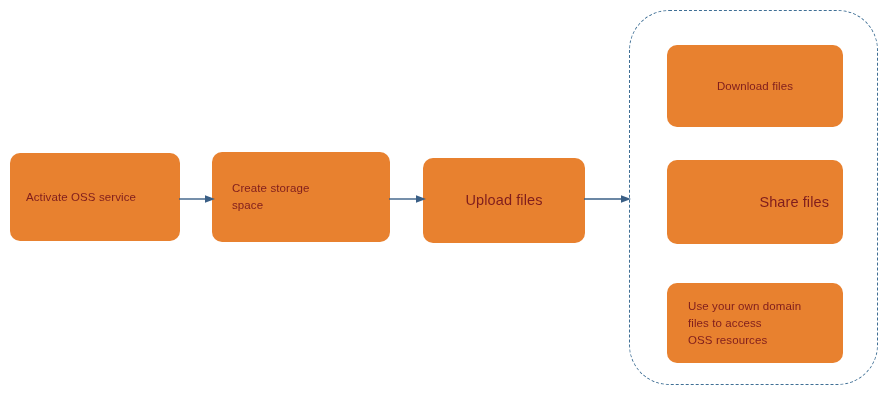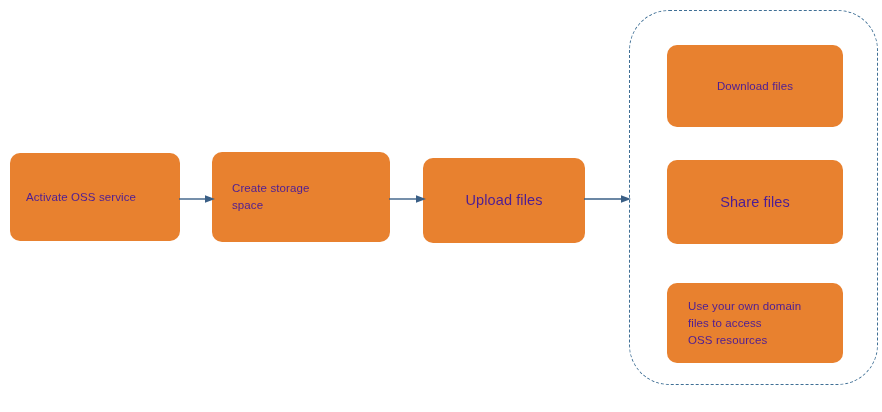--- a/index.html
+++ b/index.html
@@ -14,21 +14,21 @@
     position: relative;
     width: 882px;
     height: 412px;
     background: #ffffff;
     overflow: hidden;
   }
   .node {
     position: absolute;
     background: #e8812f;
     border-radius: 10px;
-    color: #4c1d95;
+    color: #7f1d1d;
     box-sizing: border-box;
     display: flex;
     flex-direction: column;
     justify-content: center;
   }
   .node .label {
     display: block;
     white-space: pre-line;
   }
   .node.align-left {
@@ -48,21 +48,21 @@
     font-size: 14.5px;
     line-height: 19px;
     letter-spacing: 0.1px;
   }
 
   
   #node-activate  { left: 10px;  top: 153px; width: 170px; height: 88px; padding: 0 16px; }
   #node-create    { left: 212px; top: 152px; width: 178px; height: 90px; padding: 0 20px; }
   #node-upload    { left: 423px; top: 158px; width: 162px; height: 85px; padding: 0 14px; }
   #node-download  { left: 667px; top: 45px;  width: 176px; height: 82px; padding: 0 14px; }
-  #node-share     { left: 667px; top: 160px; width: 176px; height: 84px; padding: 0 14px; }
+  #node-share     { left: 667px; top: 160px; width: 176px; height: 84px; padding: 0 14px; align-items: flex-end; }
   #node-domain    { left: 667px; top: 283px; width: 176px; height: 80px; padding: 0 21px; }
 
   
   #group-box {
     position: absolute;
     left: 629px;
     top: 10px;
     width: 249px;
     height: 375px;
     border: 1.4px dashed #3f6f95;

